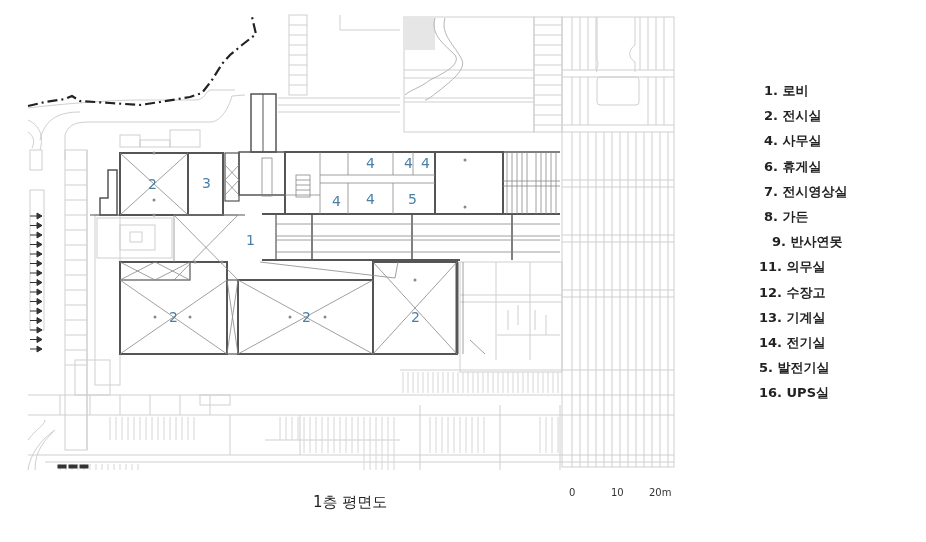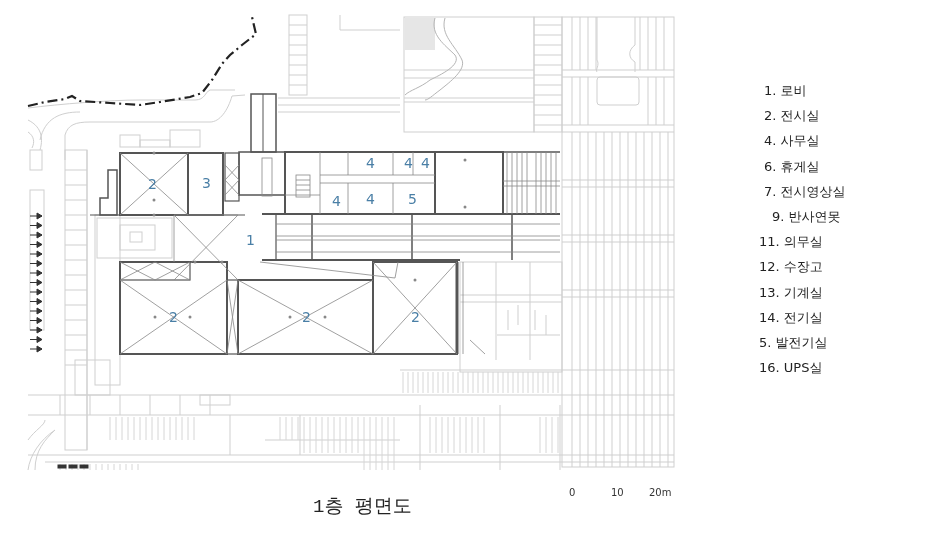--- a/index.html
+++ b/index.html
@@ -1,22 +1,22 @@
 <!DOCTYPE html>
 <html><head>
 <meta charset="utf-8">
 <style>
   html, body { margin:0; padding:0; background:#ffffff; }
   body { width:926px; height:542px; position:relative; overflow:hidden;
          font-family:"DejaVu Sans", sans-serif; }
   #plan { position:absolute; left:0; top:0; }
-  .legend { position:absolute; left:764px; top:78px; margin:0; padding:0; list-style:none; }
+  .legend { position:absolute; left:764px; top:78px; margin:0; padding:0; list-style:none;font-weight:bold; }
   .legend li { height:25.2px; line-height:25.2px; font-size:13px; color:#222; white-space:nowrap; }
   .legend .num { display:inline-block; width:auto; }
-  .title { position:absolute; left:313px; top:493px; font-size:19px; color:#222;font-family:Liberation Mono, monospace; }
+  .title { position:absolute; left:313px; top:493px; font-size:15px; color:#222; }
   .scale-label { position:absolute; top:487px; font-size:10px; color:#333; }
   .room-label { font-family:"DejaVu Sans", sans-serif; fill:#4a7fa6; font-size:14px; }
 </style>
 </head>
 <body>
 
 <svg id="plan" width="700" height="480" viewBox="0 0 700 480" xmlns="http://www.w3.org/2000/svg">
 
   <g stroke="#cfcfcf" stroke-width="1" fill="none">
 
@@ -439,20 +439,21 @@
 <div class="scale-label" style="left:649px;">20m</div>
 
 <div class="title">1층 평면도</div>
 
 <ul class="legend">
   <li><span class="num">1.</span> <span>로비</span></li>
   <li><span class="num">2.</span> <span>전시실</span></li>
   <li><span class="num">4.</span> <span>사무실</span></li>
   <li><span class="num">6.</span> <span>휴게실</span></li>
   <li><span class="num">7.</span> <span>전시영상실</span></li>
+  <li><span class="num">8.</span> <span>가든</span></li>
   <li style="padding-left:8px"><span class="num">9.</span> <span>반사연못</span></li>
   <li style="margin-left:-5px"><span class="num">11.</span> <span>의무실</span></li>
   <li style="margin-left:-5px"><span class="num">12.</span> <span>수장고</span></li>
   <li style="margin-left:-5px"><span class="num">13.</span> <span>기계실</span></li>
   <li style="margin-left:-5px"><span class="num">14.</span> <span>전기실</span></li>
   <li style="margin-left:-5px"><span class="num">5.</span> <span>발전기실</span></li>
   <li style="margin-left:-5px"><span class="num">16.</span> <span>UPS실</span></li>
 </ul>
 
 </body></html>

